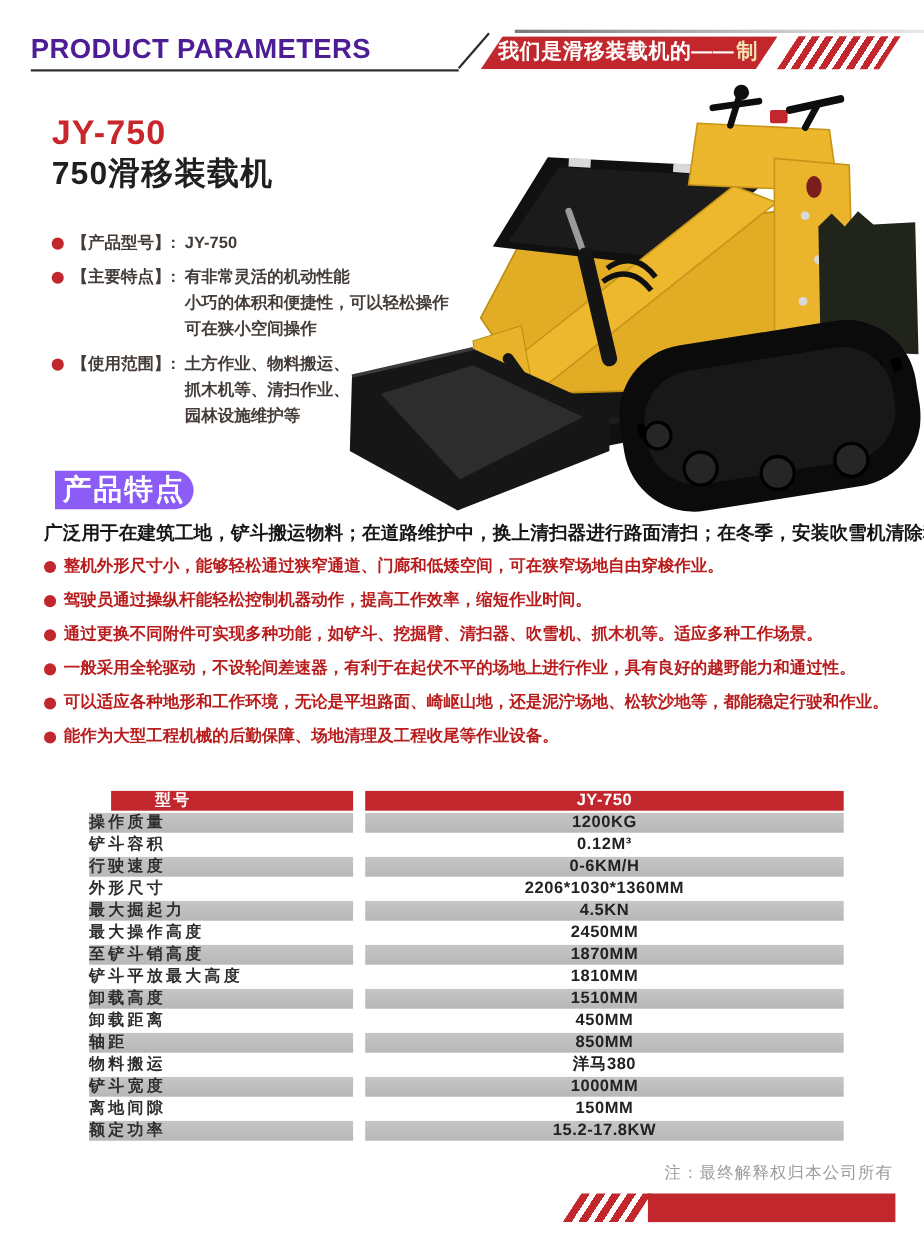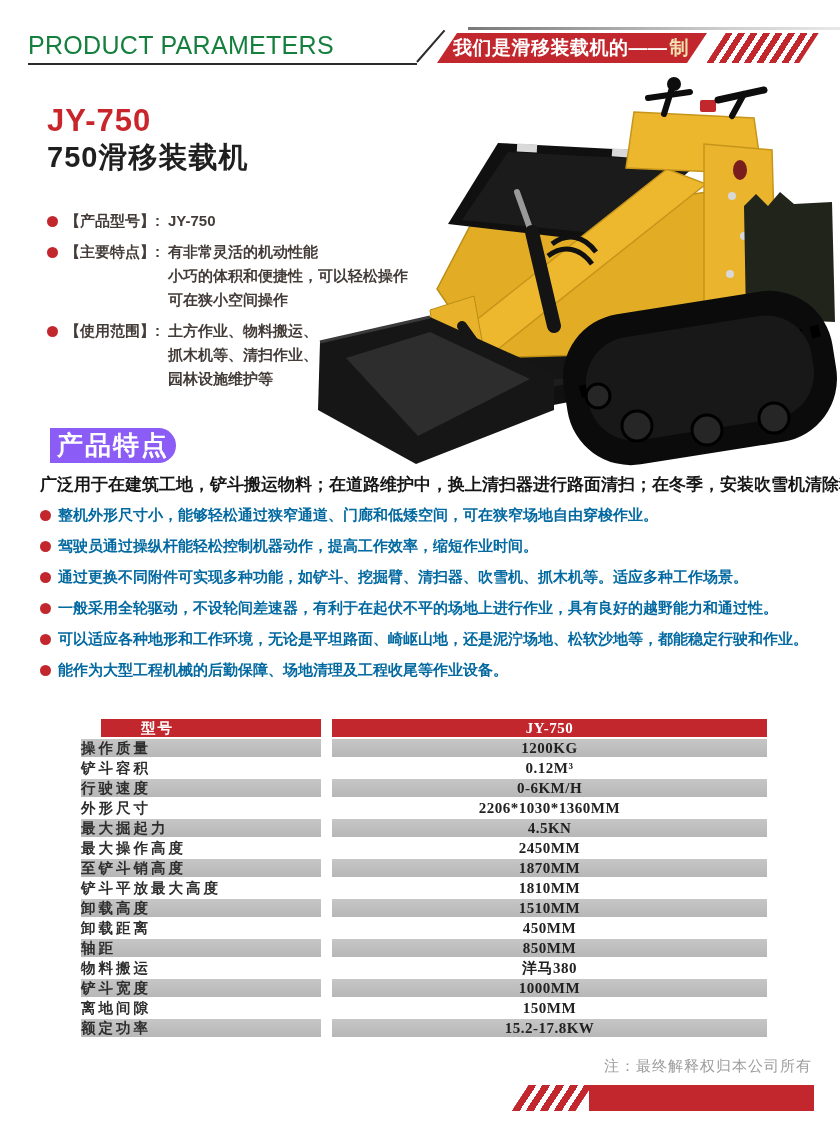--- a/index.html
+++ b/index.html
@@ -1,20 +1,20 @@
 <!DOCTYPE html>
 <html><head>
 <meta charset="utf-8">
 <style>
   html,body{margin:0;padding:0;background:#fff;}
   .page{position:relative;width:840px;height:1138px;background:#ffffff;overflow:hidden;
         font-family:"Liberation Sans","DejaVu Sans",sans-serif;}
 
   
-  .pp-title{position:absolute;left:28px;top:31px;font-size:25px;font-weight:normal;color:#15803d;letter-spacing:.3px;white-space:nowrap;}
+  .pp-title{position:absolute;left:28px;top:31px;font-size:25px;font-weight:bold;color:#4c1d95;letter-spacing:.3px;white-space:nowrap;}
   .pp-underline{position:absolute;left:28px;top:63px;width:389px;height:2px;background:#2b2b2b;}
   .pp-underline-diag{position:absolute;left:417px;top:61px;width:42px;height:2px;background:#2b2b2b;
         transform-origin:left center;transform:rotate(-49deg);}
   .top-grayline{position:absolute;left:468px;top:27px;width:372px;height:3px;
         background:linear-gradient(90deg,#787878,#cfcfcf 70%,#e8e8e8);}
   .top-banner{position:absolute;left:437px;top:33px;width:270px;height:30px;background:#c1272d;
         clip-path:polygon(20px 0,100% 0,calc(100% - 20px) 100%,0 100%);
         color:#fff;font-size:19px;font-weight:bold;line-height:30px;text-align:center;
         letter-spacing:.5px;white-space:nowrap;box-sizing:border-box;padding:0 16px;}
   .top-banner .hl{color:#f2e0ae;letter-spacing:4px;margin-left:2px;}
@@ -33,26 +33,26 @@
   .blabel{flex:none;white-space:nowrap;margin-right:8px;}
   .blines div{white-space:nowrap;}
 
   
   .feat-badge{position:absolute;left:50px;top:428px;width:126px;height:35px;background:#8b5cf6;
         border-radius:0 18px 18px 0;color:#fff;font-size:26px;font-weight:bold;text-align:center;
         line-height:35px;letter-spacing:2px;}
   .feat-intro{position:absolute;left:40px;top:474px;width:798px;font-size:17px;font-weight:bold;color:#161616;
         line-height:22px;white-space:nowrap;}
   .feat-list{position:absolute;left:40px;top:504px;width:800px;}
-  .feat-item{display:flex;margin-bottom:9px;font-size:15px;color:#0369a1;font-weight:600;line-height:22px;}
+  .feat-item{display:flex;margin-bottom:9px;font-size:15px;color:#b91c1c;font-weight:600;line-height:22px;}
   .feat-item .dot{margin-top:6px;}
   .feat-item .ftext{white-space:nowrap;}
 
   
-  .spec-table{position:absolute;left:81px;top:719px;width:686px;font-family:Liberation Serif, serif;}
+  .spec-table{position:absolute;left:81px;top:719px;width:686px;}
   .trow{position:relative;height:20px;}
   .trow .lc{position:absolute;left:0;top:0;width:240px;height:18px;line-height:18px;
         box-sizing:border-box;font-size:14.5px;letter-spacing:3px;
         color:#2e2e2e;font-weight:600;white-space:nowrap;}
   .trow .rc{position:absolute;left:251px;top:0;width:435px;height:18px;line-height:18px;
         text-align:center;font-size:15px;color:#222;font-weight:600;letter-spacing:.5px;}
   .trow.gray .lc,.trow.gray .rc{background:linear-gradient(#c6c6c6,#b7b7b7);}
   .trow.head .lc{left:20px;width:220px;padding-left:40px;background:#c1272d;color:#fff;letter-spacing:2px;}
   .trow.head .rc{background:#c1272d;color:#fff;}
 

